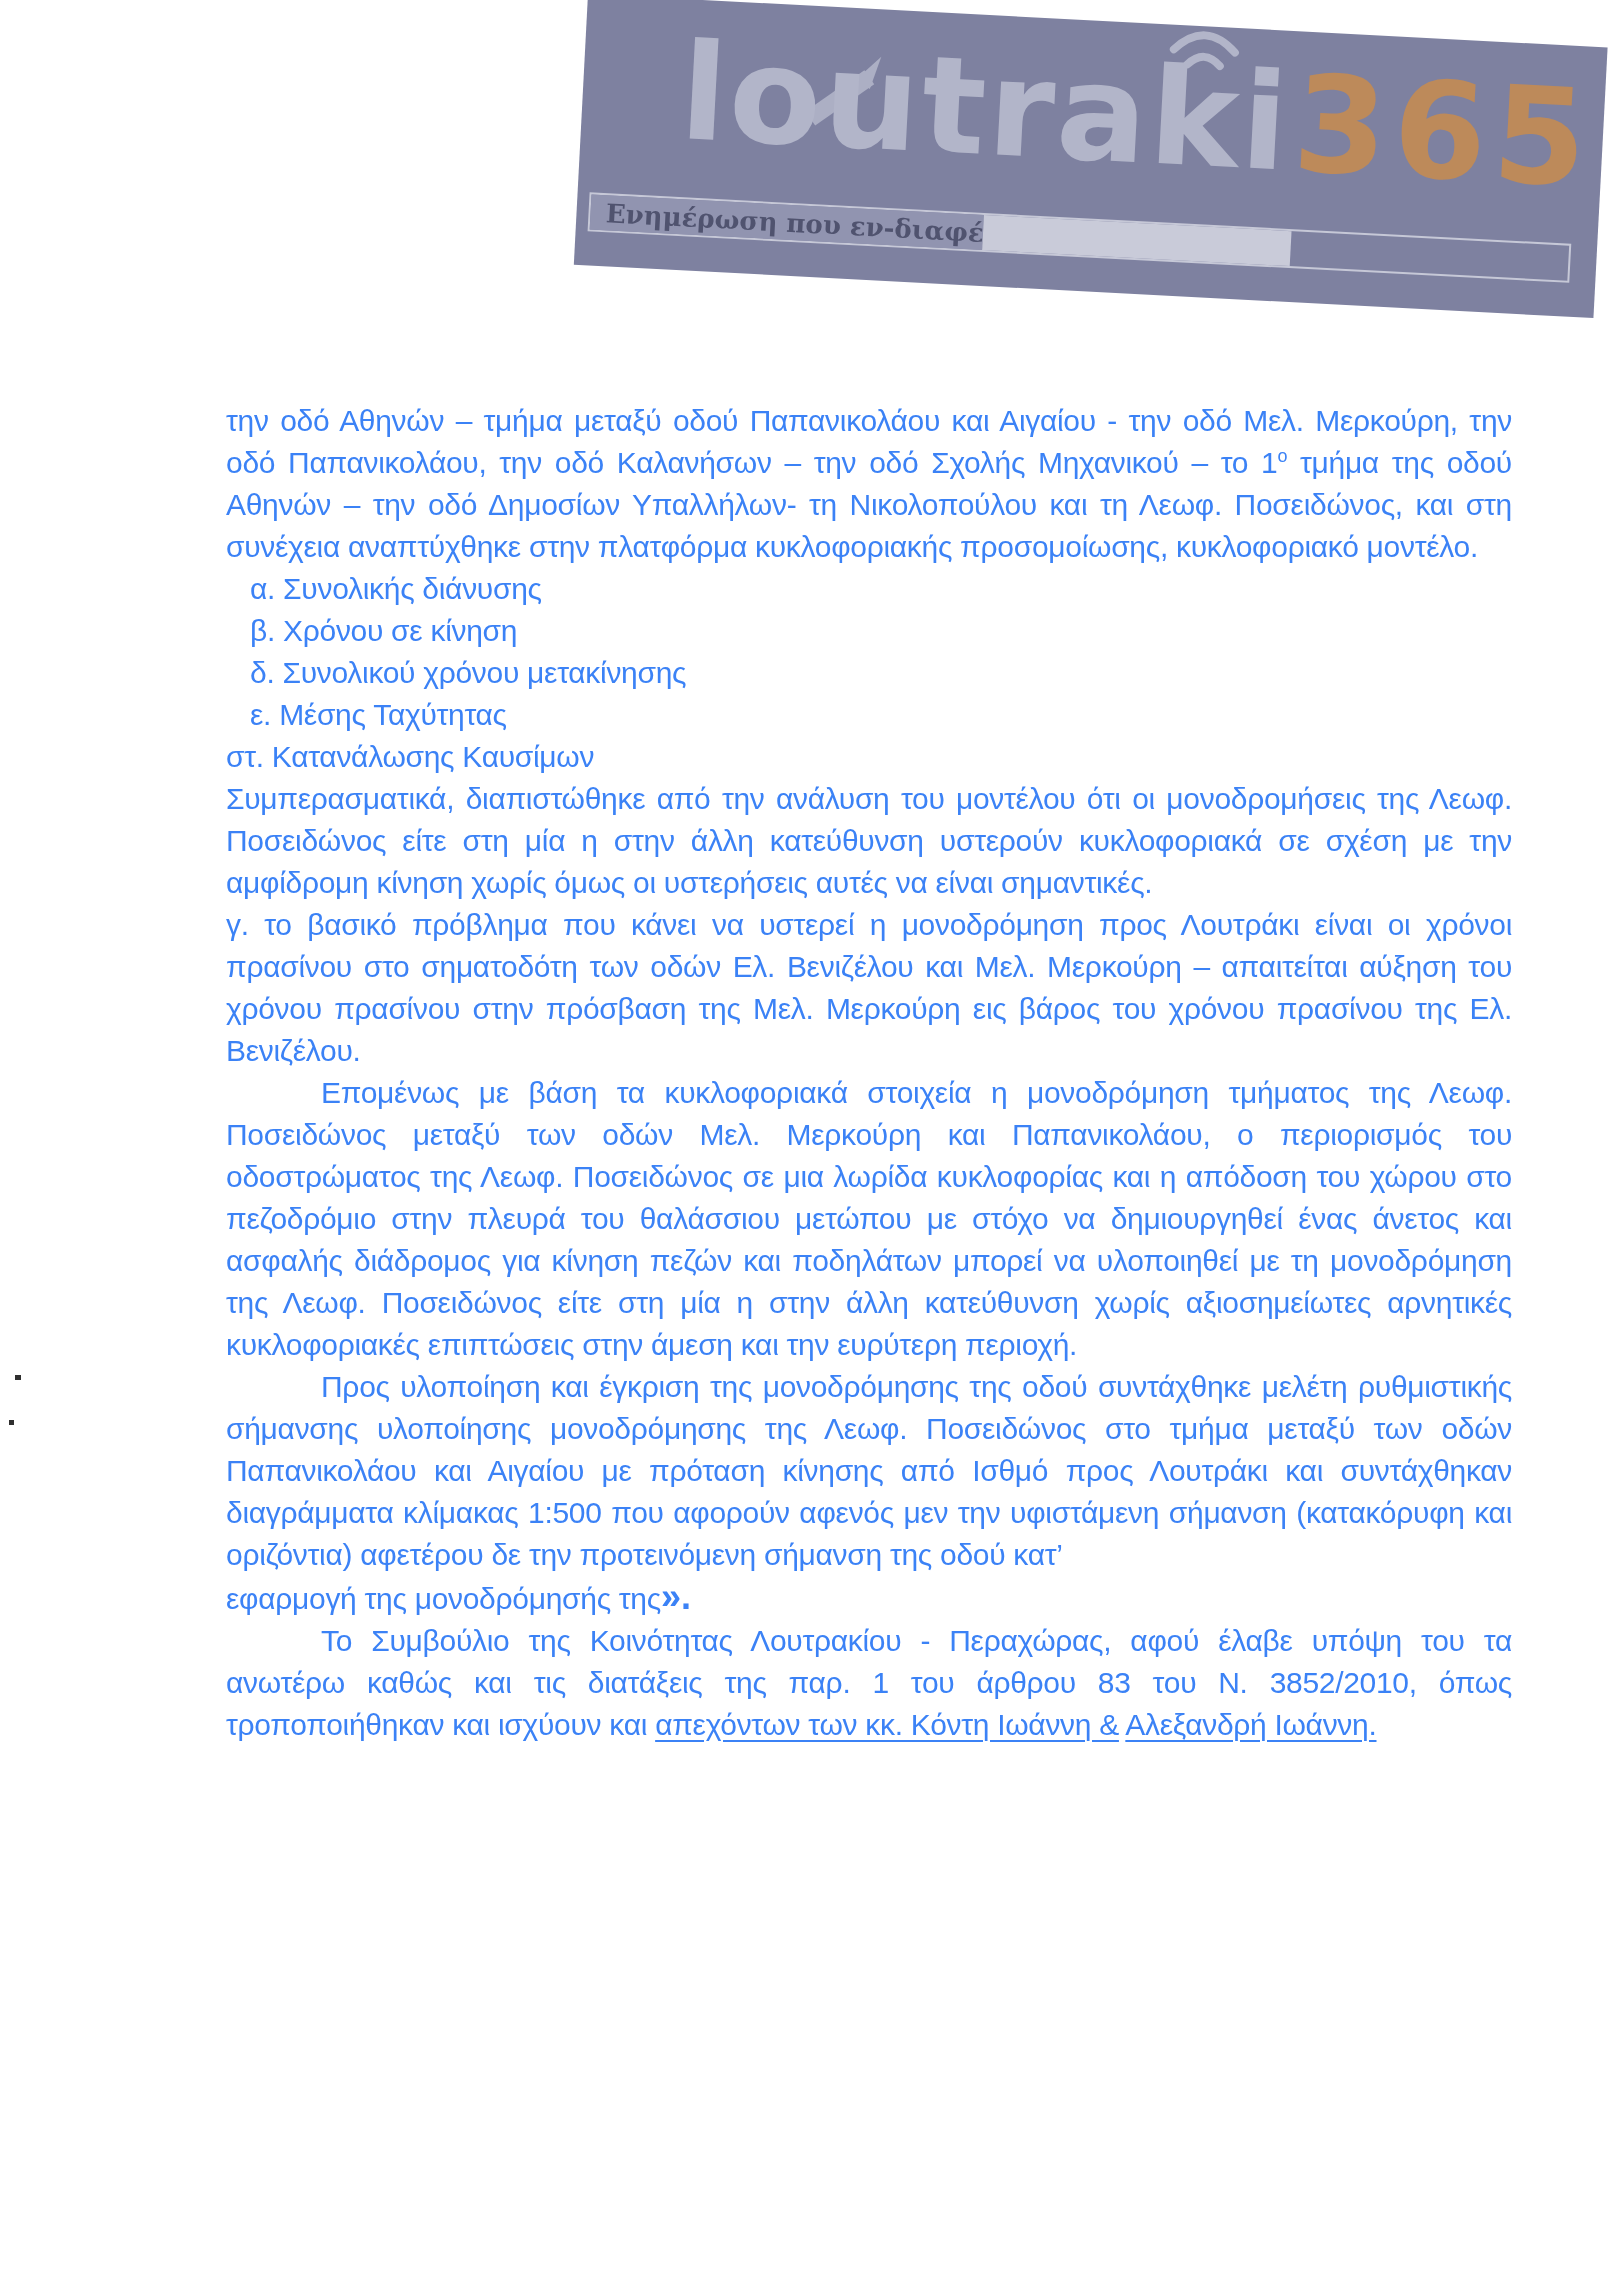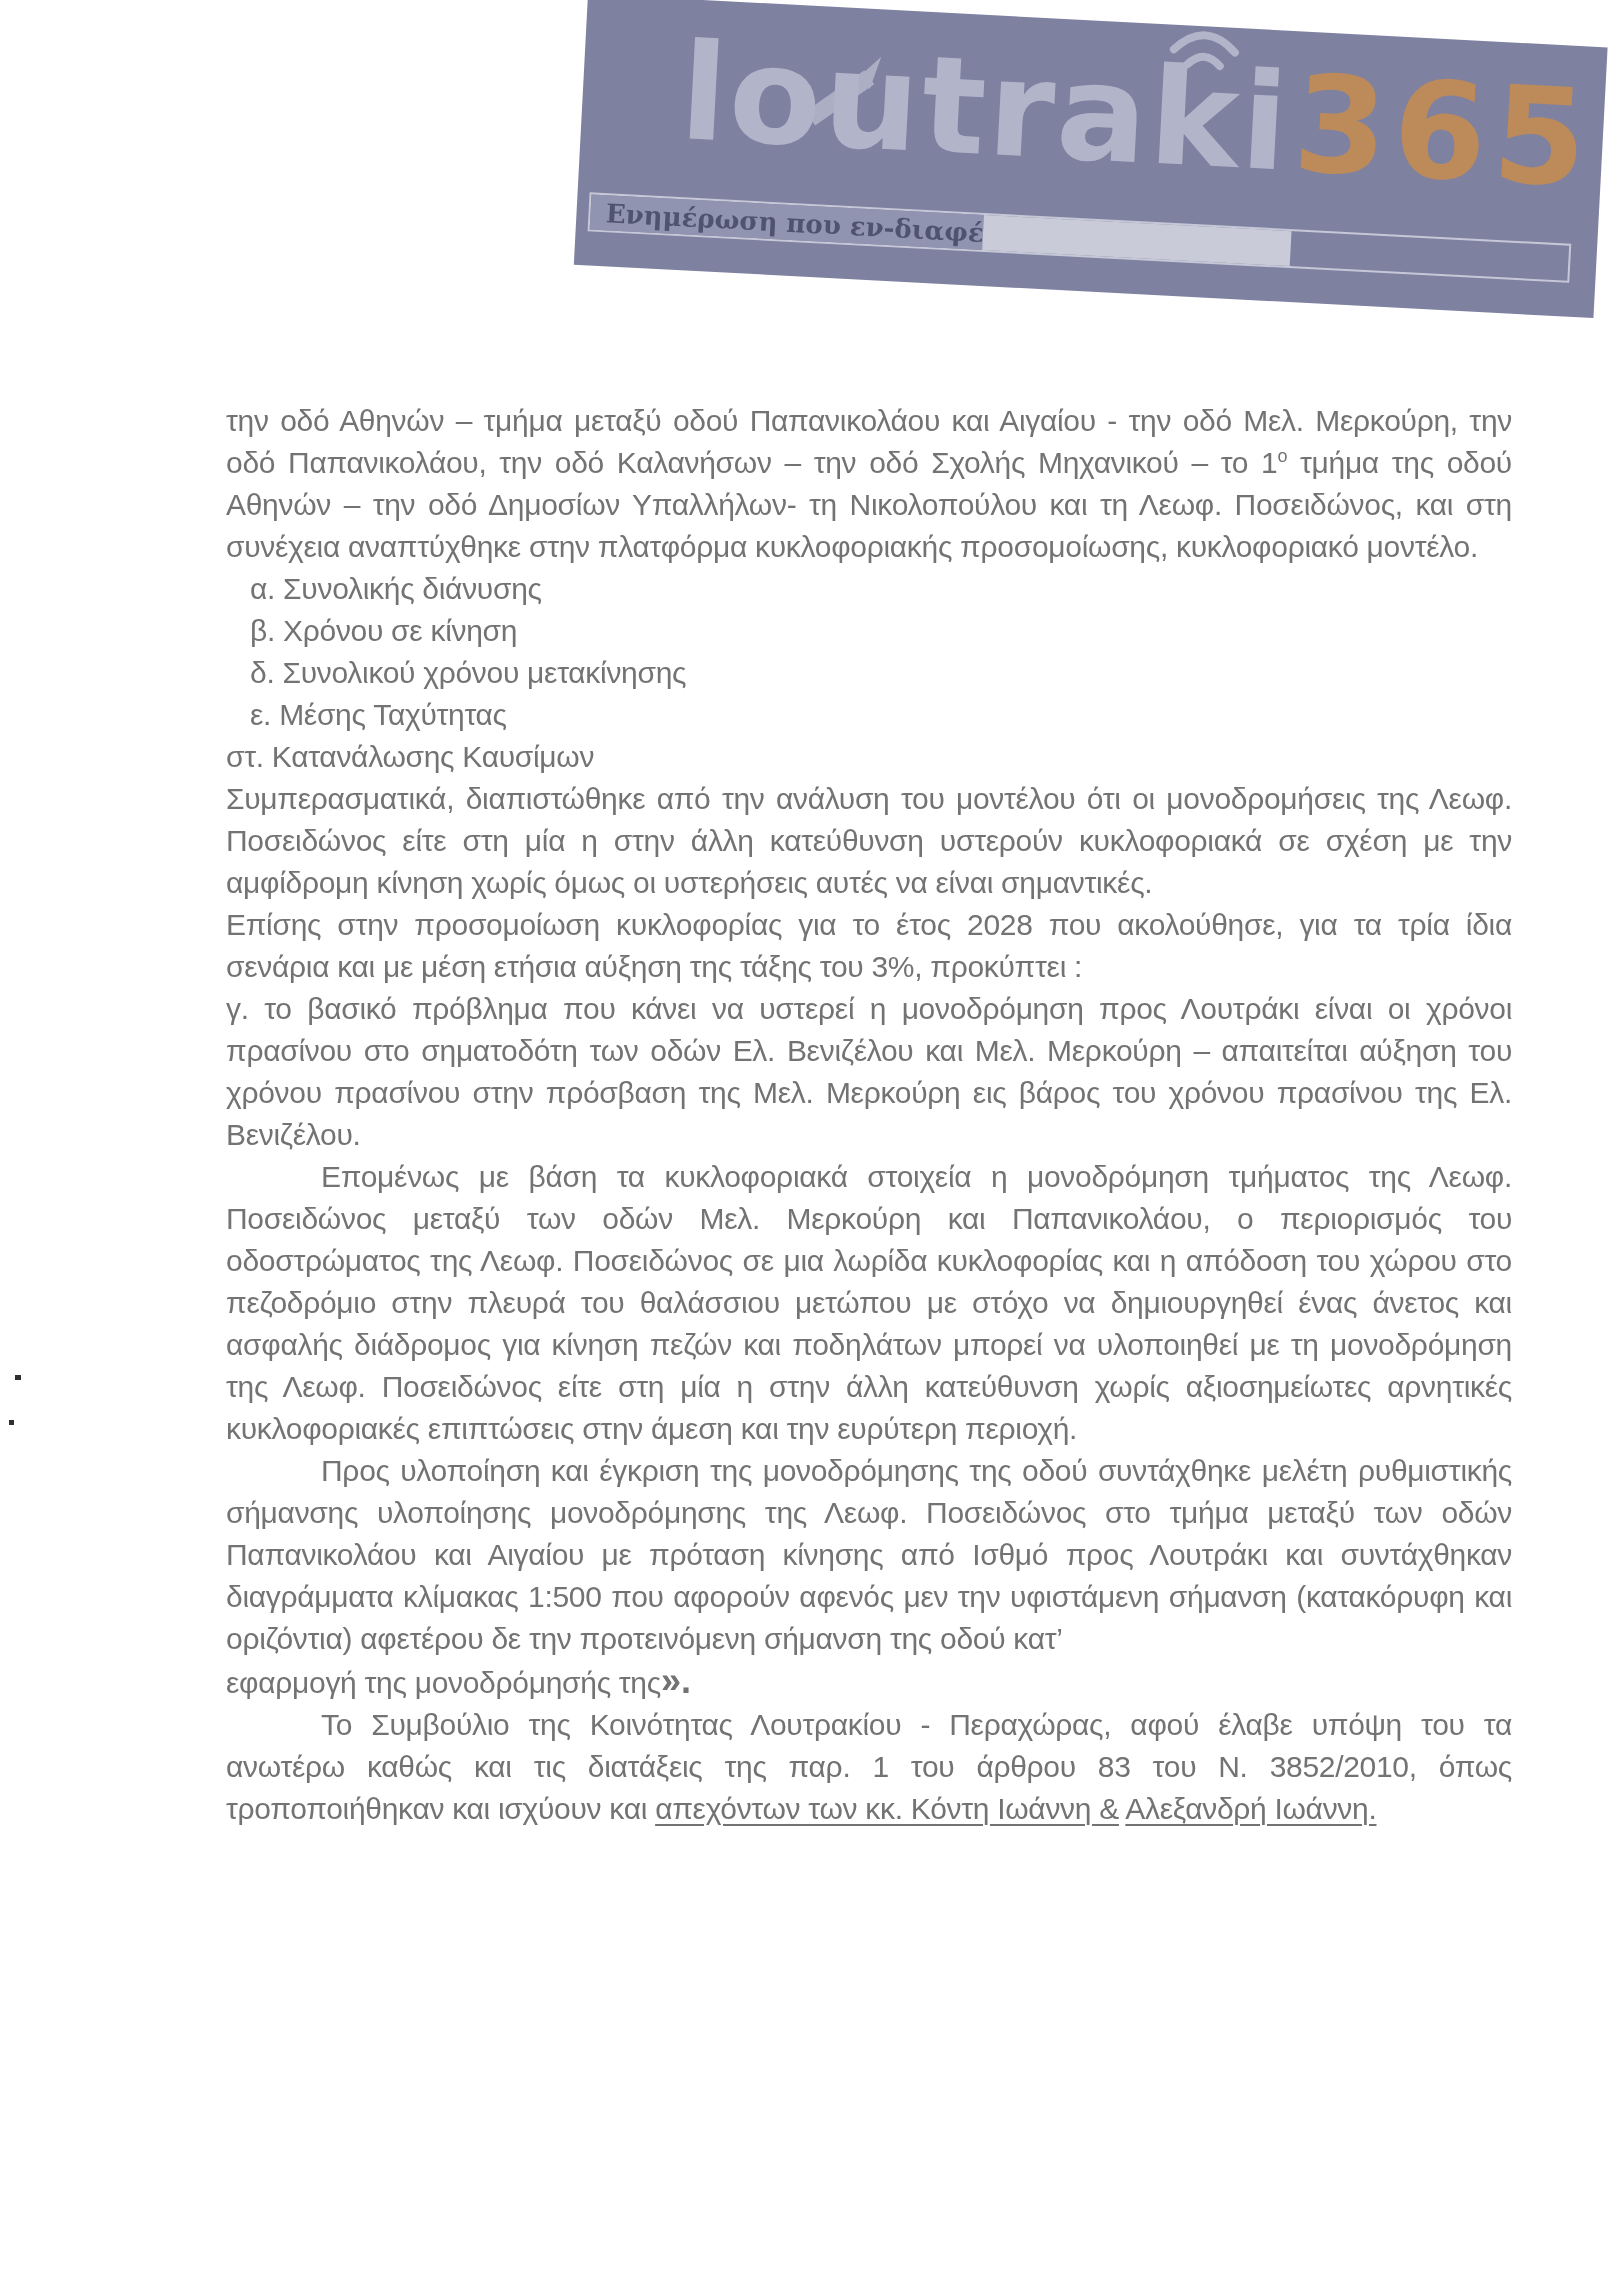--- a/index.html
+++ b/index.html
@@ -71,21 +71,21 @@
   }
 
   
   .content {
     position:absolute;
     left:226px; top:400px;
     width:1286px;
     font-size:30px;
     line-height:42px;
     letter-spacing:-0.3px;
-    color:#737373;
+    color:#3b82f6;
     text-align:justify;
   }
   .content p { margin:0; }
   .li-ind { margin-left:24px; }
   .indent { text-indent:95px; }
   .closing-line { margin-top:10.5px; }
   .quote-close { font-weight:bold; font-size:1.2em; letter-spacing:0; }
   .final-par { margin-top:30px; }
   .u {
     text-decoration:underline;
@@ -131,21 +131,20 @@
     <p><span>την οδό Αθηνών – τμήμα μεταξύ οδού Παπανικολάου και Αιγαίου - την οδό Μελ. Μερκούρη, την οδό Παπανικολάου, την οδό Καλανήσων – την οδό Σχολής Μηχανικού – το 1</span><sup>ο</sup><span> τμήμα της οδού Αθηνών – την οδό Δημοσίων Υπαλλήλων- τη Νικολοπούλου και τη Λεωφ. Ποσειδώνος, και στη συνέχεια αναπτύχθηκε στην πλατφόρμα κυκλοφοριακής προσομοίωσης, κυκλοφοριακό μοντέλο.</span></p>
 
 
     <div class="li-ind">α. Συνολικής διάνυσης</div>
     <div class="li-ind">β. Χρόνου σε κίνηση</div>
     <div class="li-ind">δ. Συνολικού χρόνου μετακίνησης</div>
     <div class="li-ind">ε. Μέσης Ταχύτητας</div>
     <div>στ. Κατανάλωσης Καυσίμων</div>
 
     <p>Συμπερασματικά, διαπιστώθηκε από την ανάλυση του μοντέλου ότι οι μονοδρομήσεις της Λεωφ. Ποσειδώνος είτε στη μία η στην άλλη κατεύθυνση υστερούν κυκλοφοριακά σε σχέση με την αμφίδρομη κίνηση χωρίς όμως οι υστερήσεις αυτές να είναι σημαντικές.</p>
-    <p>Επίσης στην προσομοίωση κυκλοφορίας για το έτος 2028 που ακολούθησε, για τα τρία ίδια σενάρια και με μέση ετήσια αύξηση της τάξης του 3%, προκύπτει :</p>
     <p>γ. το βασικό πρόβλημα που κάνει να υστερεί η μονοδρόμηση προς Λουτράκι είναι οι χρόνοι πρασίνου στο σηματοδότη των οδών Ελ. Βενιζέλου και Μελ. Μερκούρη – απαιτείται αύξηση του χρόνου πρασίνου στην πρόσβαση της Μελ. Μερκούρη εις βάρος του χρόνου πρασίνου της Ελ. Βενιζέλου.</p>
     <p class="indent">Επομένως με βάση τα κυκλοφοριακά στοιχεία η μονοδρόμηση τμήματος της Λεωφ. Ποσειδώνος μεταξύ των οδών Μελ. Μερκούρη και Παπανικολάου, ο περιορισμός του οδοστρώματος της Λεωφ. Ποσειδώνος σε μια λωρίδα κυκλοφορίας και η απόδοση του χώρου στο πεζοδρόμιο στην πλευρά του θαλάσσιου μετώπου με στόχο να δημιουργηθεί ένας άνετος και ασφαλής διάδρομος για κίνηση πεζών και ποδηλάτων μπορεί να υλοποιηθεί με τη μονοδρόμηση της Λεωφ. Ποσειδώνος είτε στη μία η στην άλλη κατεύθυνση χωρίς αξιοσημείωτες αρνητικές κυκλοφοριακές επιπτώσεις στην άμεση και την ευρύτερη περιοχή.</p>
     <p class="indent">Προς υλοποίηση και έγκριση της μονοδρόμησης της οδού συντάχθηκε μελέτη ρυθμιστικής σήμανσης υλοποίησης μονοδρόμησης της Λεωφ. Ποσειδώνος στο τμήμα μεταξύ των οδών Παπανικολάου και Αιγαίου με πρόταση κίνησης από Ισθμό προς Λουτράκι και συντάχθηκαν διαγράμματα κλίμακας 1:500 που αφορούν αφενός μεν την υφιστάμενη σήμανση (κατακόρυφη και οριζόντια) αφετέρου δε την προτεινόμενη σήμανση της οδού κατ’</p>
     <p class="closing-line"><span>εφαρμογή της μονοδρόμησής της</span><span class="quote-close">».</span></p>
 
     <p class="indent final-par"><span>Το Συμβούλιο της Κοινότητας Λουτρακίου - Περαχώρας, αφού έλαβε υπόψη του τα ανωτέρω καθώς και τις διατάξεις της παρ. 1 του άρθρου 83 του Ν. 3852/2010, όπως τροποποιήθηκαν και ισχύουν και </span><span class="u">απεχόντων των κκ. Κόντη Ιωάννη &amp;</span> <span class="u">Αλεξανδρή Ιωάννη.</span></p>
   </div>
 
 </div>
 

